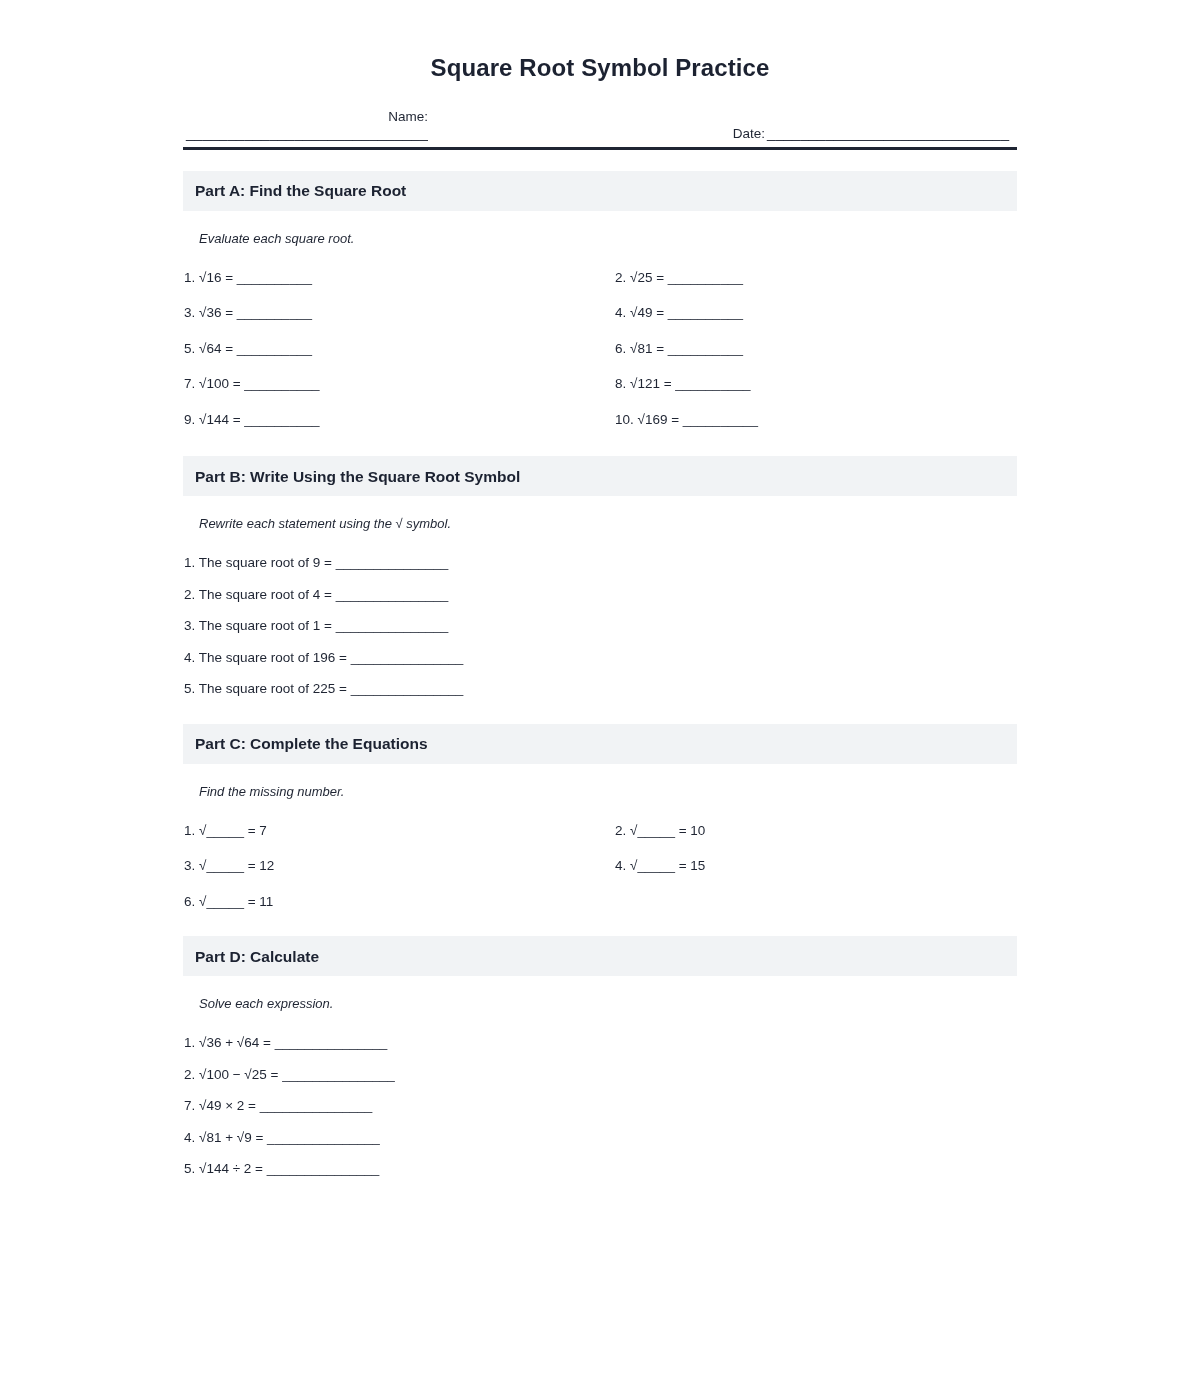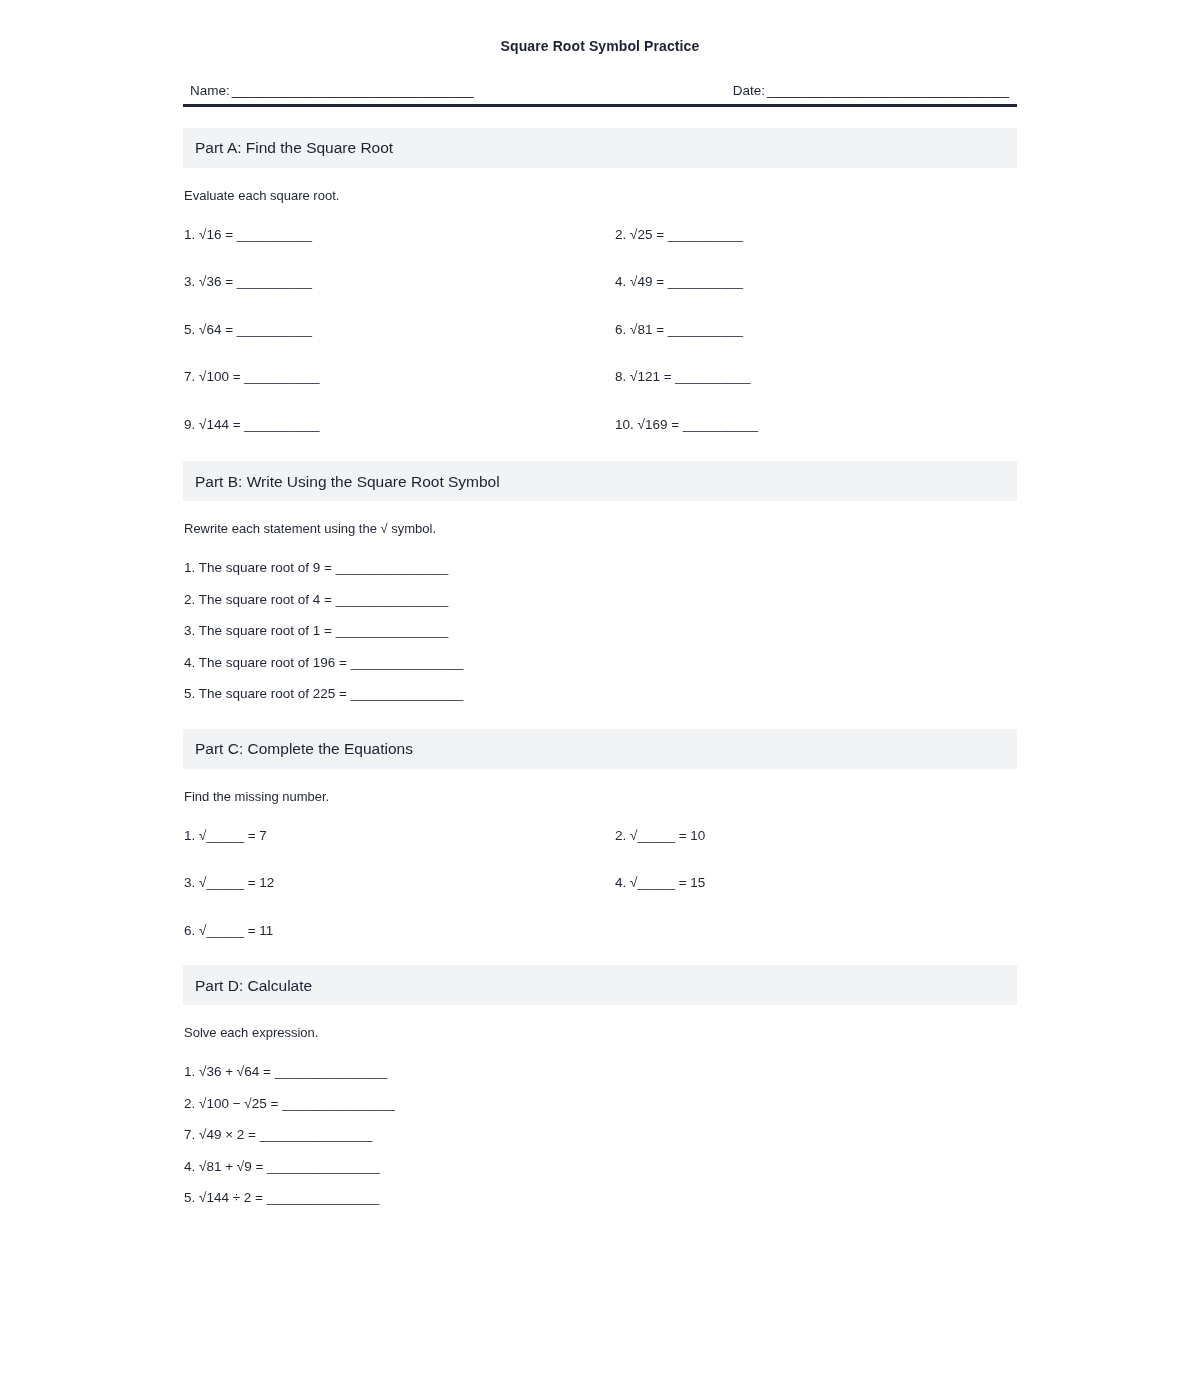--- a/index.html
+++ b/index.html
@@ -24,26 +24,26 @@
   .content {
     position: absolute;
     left: 183px;
     top: 0;
     width: 834px;
   }
 
   
   .worksheet-title {
     text-align: center;
-    font-size: 14px;
+    font-size: 24px;
     font-weight: bold;
     color: #1c2231;
     letter-spacing: 0.1px;
     margin: 0;
-    padding-top: 38px;
+    padding-top: 54px;
     line-height: 1.2;
   }
 
   
   .namedate-row {
     display: flex;
     justify-content: space-between;
     align-items: flex-end;
     margin-top: 26px;
     font-size: 13.5px;
@@ -55,21 +55,21 @@
     white-space: nowrap;
   }
   .namedate-field .fld-label {
     font-size: 13.5px;
   }
   .namedate-field .fld-blank {
     font-size: 15px;
     letter-spacing: 0px;
     margin-left: 2px;
   }
-  .name-field { margin-left: 7px; }
+  .name-field { margin-left: 1px; flex-direction: column; }
   .date-field { margin-right: 8px; }
 
   .header-rule {
     height: 3px;
     background: #1f2533;
     margin-top: 6px;
     width: 834px;
   }
 
   
@@ -80,40 +80,41 @@
     background: #f1f3f5;
     height: 40px;
     display: flex;
     align-items: center;
     padding-left: 12px;
     box-sizing: border-box;
     width: 834px;
   }
   .section-band .section-title {
     font-size: 15.5px;
-    font-weight: normal;
+    font-weight: bold;
     color: #1c2231;
     line-height: 1;
   }
 
   .section-instruction {
+    font-style: italic;
     font-size: 13px;
     color: #1f2533;
     margin-top: 20px;
-    margin-left: 1px;
+    margin-left: 16px;
   }
 
   
   .problems {
     margin-top: 16px;
   }
   .problems.two-col {
     display: grid;
     grid-template-columns: 431px 403px;
-    row-gap: 16px;
+    row-gap: 4px;
   }
   .problem {
     font-size: 13.5px;
     color: #1f2533;
     line-height: 1;
     padding: 9px 0 9px 1px;
     white-space: nowrap;
   }
 
   .spacer-a { height: 21px; }

